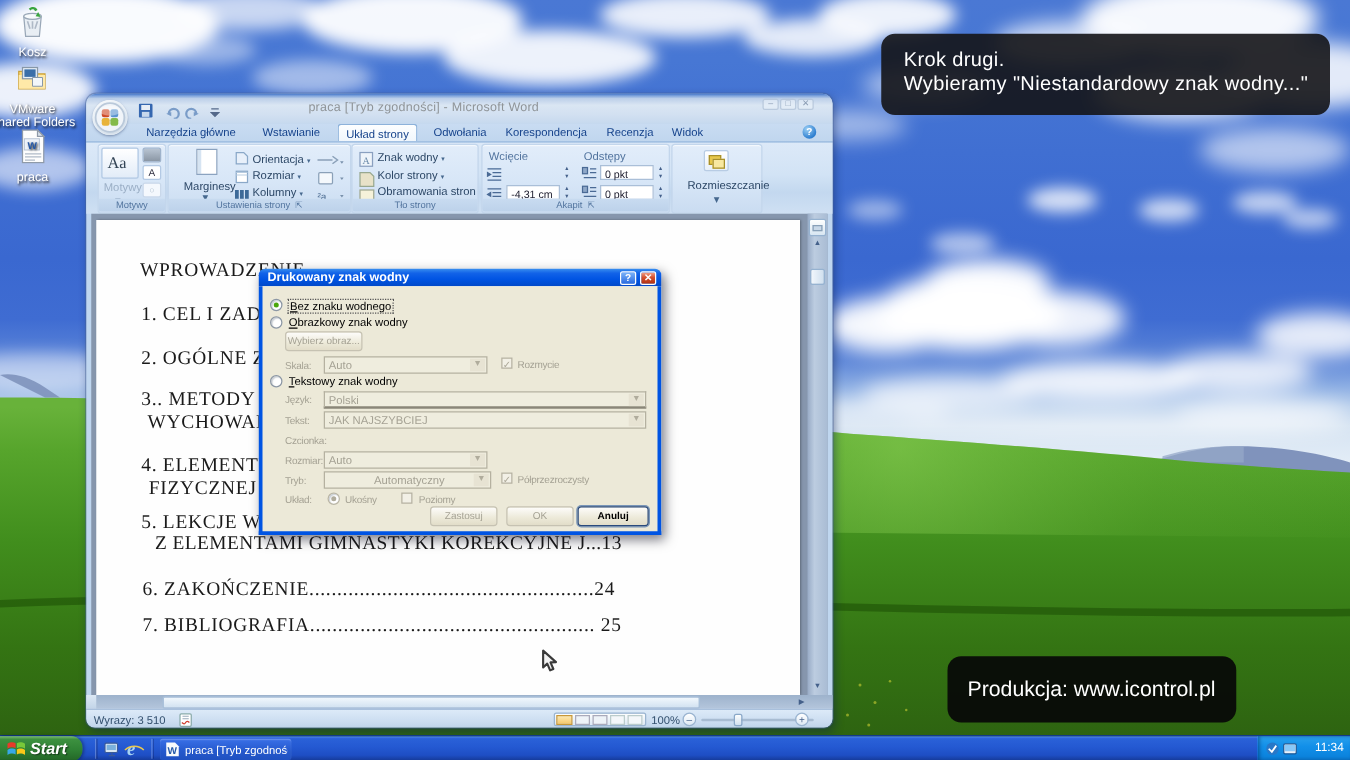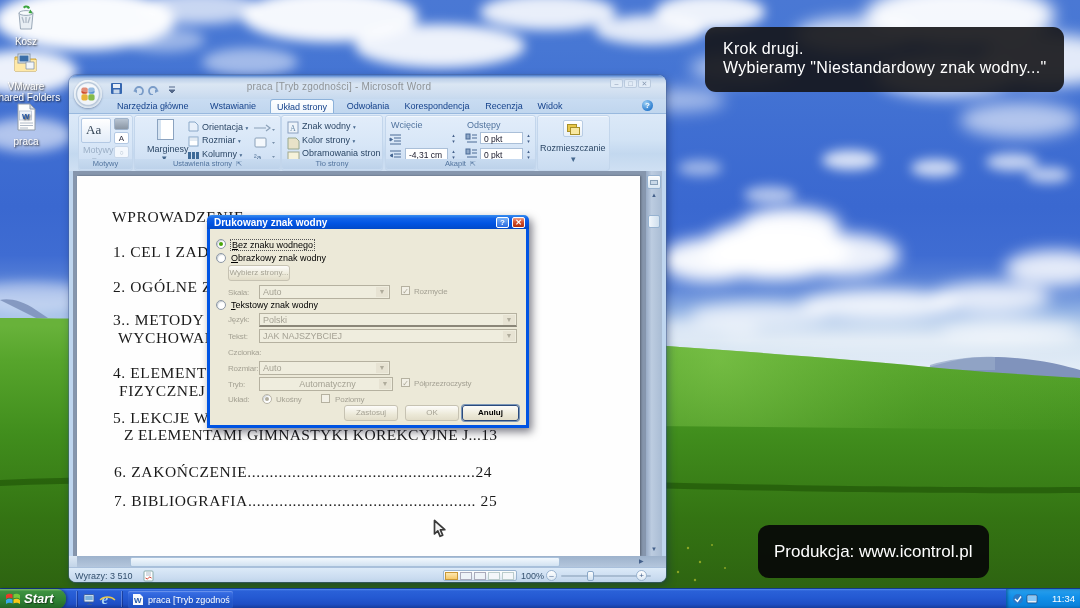--- a/index.html
+++ b/index.html
@@ -369,21 +369,21 @@
       <div class="rfield" style="left:94px;top:32px;">0 pkt</div>
       <div class="rspin" style="left:138px;top:32px;">▴<br>▾</div>
       <div class="rglabel">Akapit&nbsp;&nbsp;<span style="font-size:7px;">⇱</span></div>
     </div>
 
     <div class="rgroup" style="left:468px;width:73px;">
       <div class="abs" style="left:25px;top:4px;width:20px;height:17px;background:linear-gradient(#fff,#e8f0f8);border:1px solid #b8cce4;border-radius:2px;">
         <div class="abs" style="left:3px;top:3px;width:10px;height:8px;background:#e8c84a;border:1px solid #a8902a;"></div>
         <div class="abs" style="left:6px;top:6px;width:10px;height:8px;background:#f8e8a0;border:1px solid #a8902a;"></div>
       </div>
-      <div class="rtext" style="left:2px;top:27px;">Rozmieszczanie</div>
+      <div class="rtext" style="left:12px;top:27px;">Rozmieszczanie</div>
       <div class="rtext" style="left:33px;top:38px;color:#46688e;">▾</div>
     </div>
   </div>
   <div id="docarea">
     <div id="page">
       <div class="doctext" style="left:35px;top:32px;">WPROWADZENIE</div>
       <div class="doctext" style="left:36px;top:67px;">1. CEL I ZADANIA PRACY</div>
       <div class="doctext" style="left:36px;top:102px;">2. OGÓLNE ZASADY</div>
       <div class="doctext" style="left:36px;top:135px;">3.. METODY BADAŃ</div>
       <div class="doctext" style="left:41px;top:153px;">WYCHOWANIA</div>
@@ -435,21 +435,21 @@
   <div id="dlgtitle">
       <span style="position:absolute;left:7px;top:2px;">Drukowany znak wodny</span>
     <div class="abs" style="right:20px;top:1.5px;width:13px;height:11px;border-radius:2px;background:linear-gradient(#7ab2f8,#2a6adf);border:1px solid #fff;color:#fff;font-size:8px;font-weight:bold;text-align:center;line-height:10px;">?</div>
     <div class="abs" style="right:4px;top:1.5px;width:13px;height:11px;border-radius:2px;background:linear-gradient(#f0a088,#d4502e 45%,#b03010);border:1px solid #fff;color:#fff;font-size:8px;font-weight:bold;text-align:center;line-height:10px;">✕</div>
   </div>
   <div id="dlgbody"></div>
   <div class="radio on" style="left:9px;top:24px;"></div>
   <div class="dtxt" style="left:23px;top:24px;border:1px dotted #555;padding:0 1px;"><u>B</u>ez znaku wodnego</div>
   <div class="radio" style="left:9px;top:38px;"></div>
   <div class="dtxt" style="left:24px;top:38px;"><u>O</u>brazkowy znak wodny</div>
-  <div class="dbtn" style="left:21px;top:50px;width:62px;">Wybierz strony...</div>
+  <div class="dbtn" style="left:21px;top:50px;width:62px;">Wybierz obraz...</div>
   <div class="dgray" style="left:21px;top:73px;">Skala:</div>
   <div class="combo" style="left:52px;top:70px;width:131px;">Auto<span class="arr">▼</span></div>
   <div class="chk" style="left:194px;top:71px;">✓</div>
   <div class="dgray" style="left:207px;top:72px;">Rozmycie</div>
   <div class="radio" style="left:9px;top:85px;"></div>
   <div class="dtxt" style="left:24px;top:85px;"><u>T</u>ekstowy znak wodny</div>
   <div class="dgray" style="left:21px;top:100px;">Język:</div>
   <div class="combo" style="left:52px;top:98px;width:258px;border-bottom:2px solid #8a8678;">Polski<span class="arr">▼</span></div>
   <div class="dgray" style="left:21px;top:117px;">Tekst:</div>
   <div class="combo" style="left:52px;top:114px;width:258px;">JAK NAJSZYBCIEJ<span class="arr">▼</span></div>

